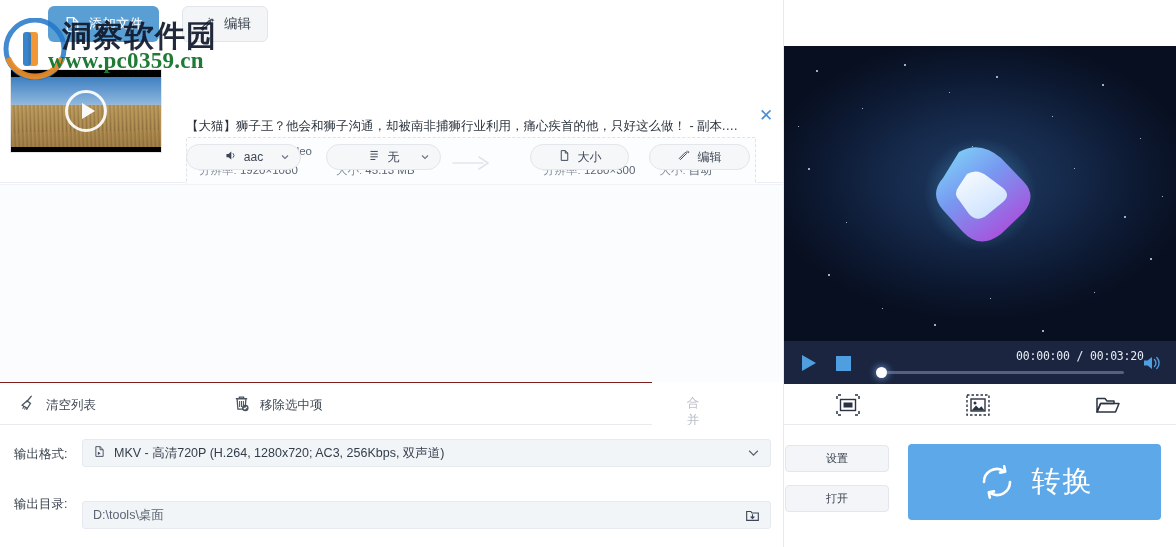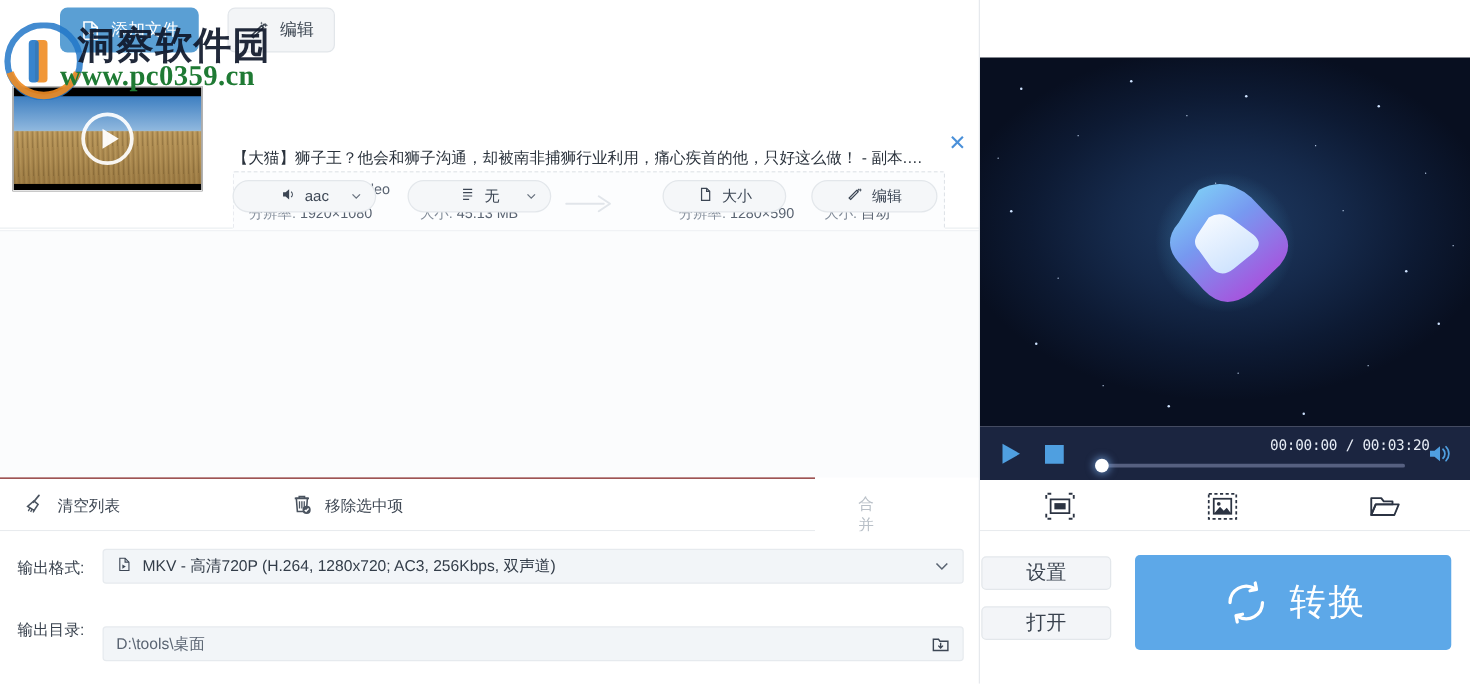--- a/index.html
+++ b/index.html
@@ -339,21 +339,21 @@
     position: absolute; left: 0; top: 425px;
     width: 392px; height: 122px;
     background: #ffffff;
   }
   .side-btn {
     position: absolute; left: 1px;
     width: 104px; height: 27px;
     background: #f3f5f8;
     border: 1px solid #e3e7eb;
     border-radius: 4px;
-    font-size: 16px; color: #39424e;
+    font-size: 11px; color: #39424e;
     display: flex; align-items: center; justify-content: center;
     cursor: pointer; user-select: none;
   }
   #btn-settings { top: 20px; }
   #btn-open     { top: 60px; }
   #btn-convert {
     position: absolute; left: 124px; top: 19px;
     width: 253px; height: 76px;
     background: #5da8e8;
     border-radius: 4px;
@@ -455,21 +455,21 @@
           <div>
             <span class="meta-k">封装格式:</span>
             <span class="meta-v">mkv</span>
           </div>
           <div>
             <span class="meta-k">时长:</span>
             <span class="meta-v">00:03:20</span>
           </div>
           <div>
             <span class="meta-k">分辨率:</span>
-            <span class="meta-v">1280×590</span>
+            <span class="meta-v">1280×300</span>
           </div>
           <div>
             <span class="meta-k">大小:</span>
             <span class="meta-v">自动</span>
           </div>
         </div>
       </div>
     </div>
 
     <div id="opt-row">

